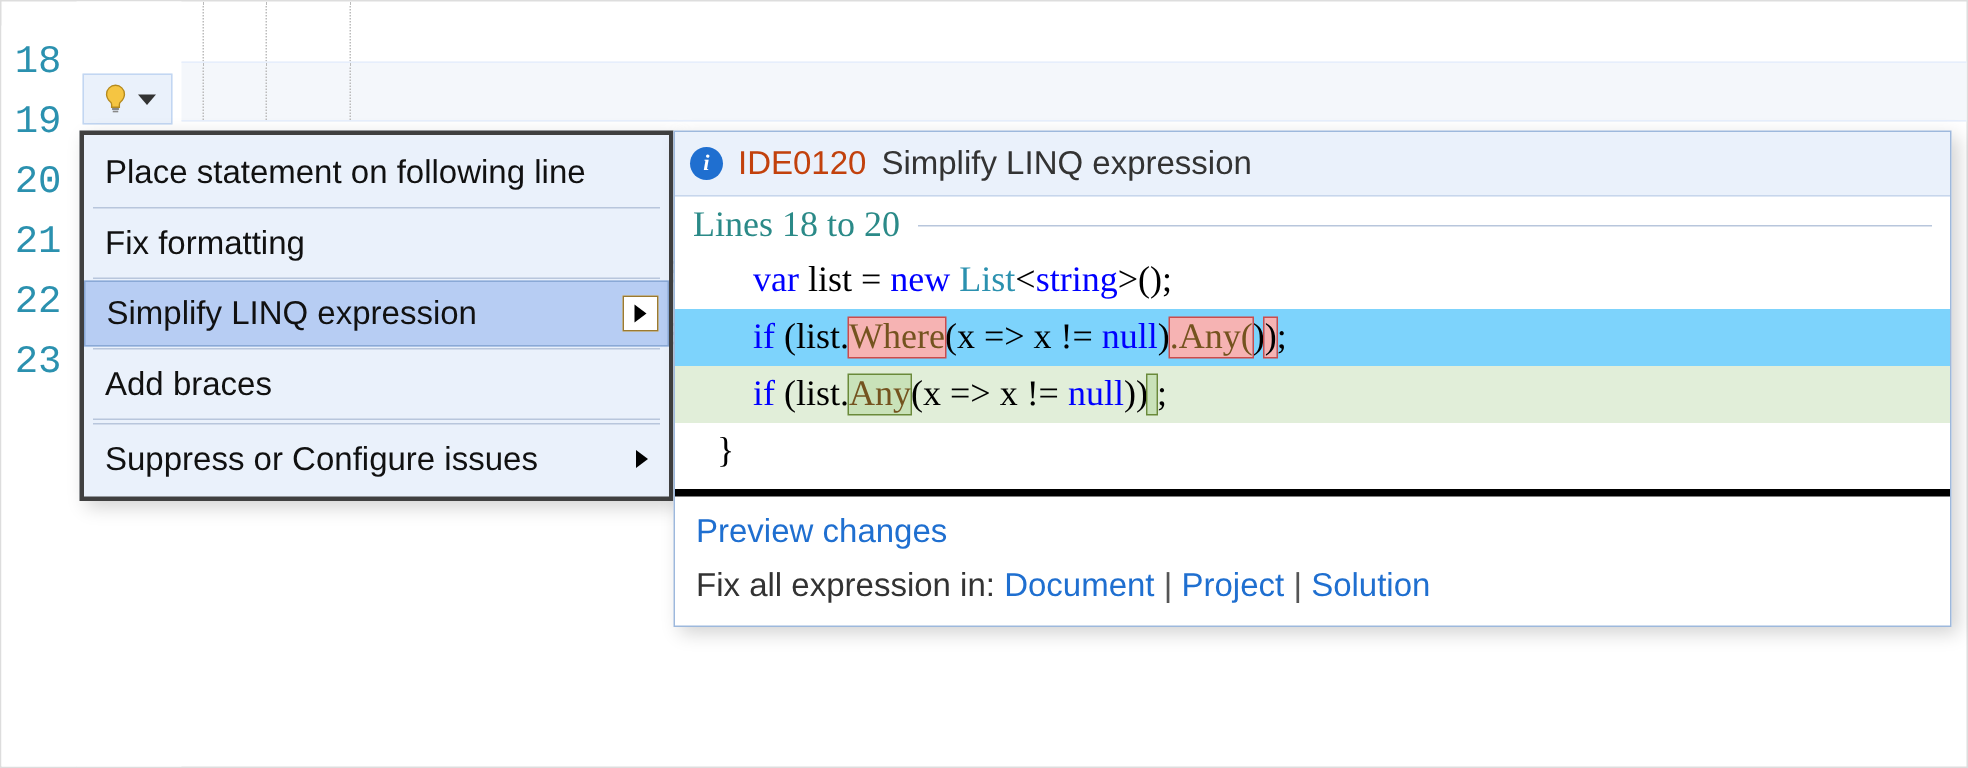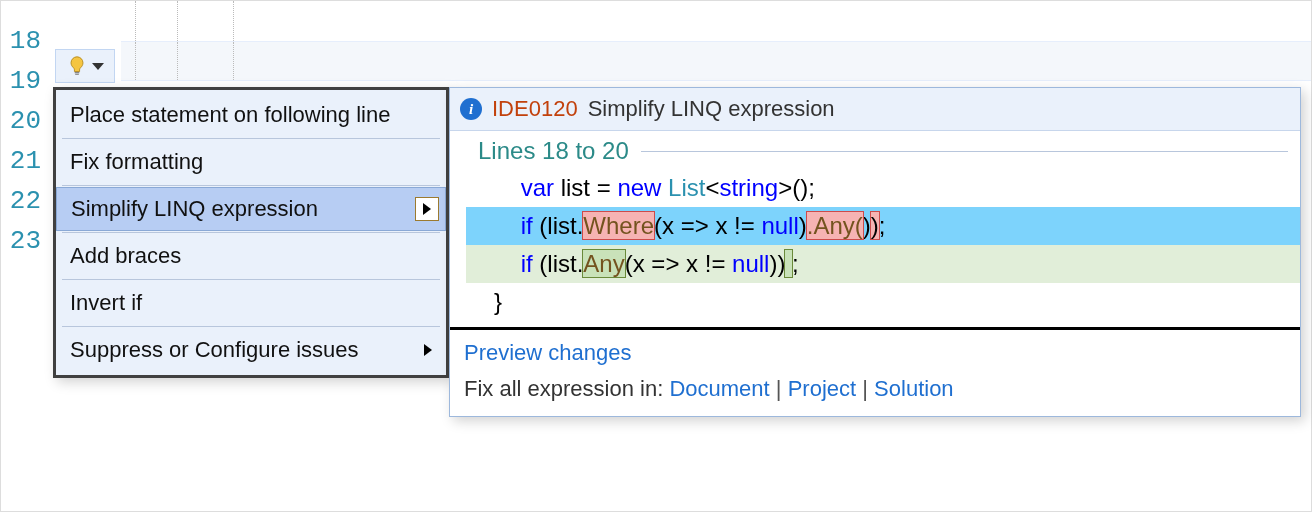--- a/index.html
+++ b/index.html
@@ -145,24 +145,23 @@
     width: 22px; height:22px; border-radius: 50%;
     background: #1f6fd0; color:#fff;
     display:flex;align-items:center;justify-content:center;
     font-family: Georgia, serif;
     font-weight: bold;
     font-style: italic;
     font-size: 15px;
   }
   .rule-id { color: #c2410c; }
   .diff-block {
-    font-family: Liberation Sans, sans-serif;
+    font-family: Liberation Serif, serif;
     font-size: 24px;
     padding: 4px 0 6px 0;
-    margin-left: 16px;
   }
   .diff-hdr {
     display:flex; align-items:center; gap:12px;
     padding: 2px 12px 4px 12px;
   }
   .diff-lines-lbl { color: #2b8a88; }
   .diff-rule {
     flex:1; height:1px; background:#b8c6dc;
   }
   .diff-line {
@@ -175,21 +174,21 @@
   .add-bg { background: #e1eed9; }
   .del-box {
     background: #f6b3b3;
     outline: 1.5px solid #cc4b4b;
   }
   .add-box {
     background: #c9e2b9;
     outline: 1.5px solid #6a8a3a;
   }
   .preview-ftr {
-    border-top: 3px solid #000000;
+    border-top: 5px solid #000000;
     padding: 10px 14px 14px 14px;
     font-size: 22px;
     color: #333;
   }
   .link { color: #1f6fd0; cursor: pointer; }
   .sep { color: #555; }
 </style>
 </head>
 <body>
 
@@ -237,21 +236,20 @@
     <div class="qa-sep"></div>
     <div class="qa-item sel">
       <span>Simplify LINQ expression</span>
       <span class="qa-sub boxed">
           <span class="tri-right"></span>
         </span>
     </div>
     <div class="qa-sep"></div>
     <div class="qa-item"><span>Add braces</span></div>
     <div class="qa-sep"></div>
-    <div class="qa-item"><span>Invert if</span></div>
     <div class="qa-sep"></div>
     <div class="qa-item">
       <span>Suppress or Configure issues</span>
       <span class="qa-sub">
           <span class="tri-right"></span>
         </span>
     </div>
   </div>
 
   <div class="preview">

